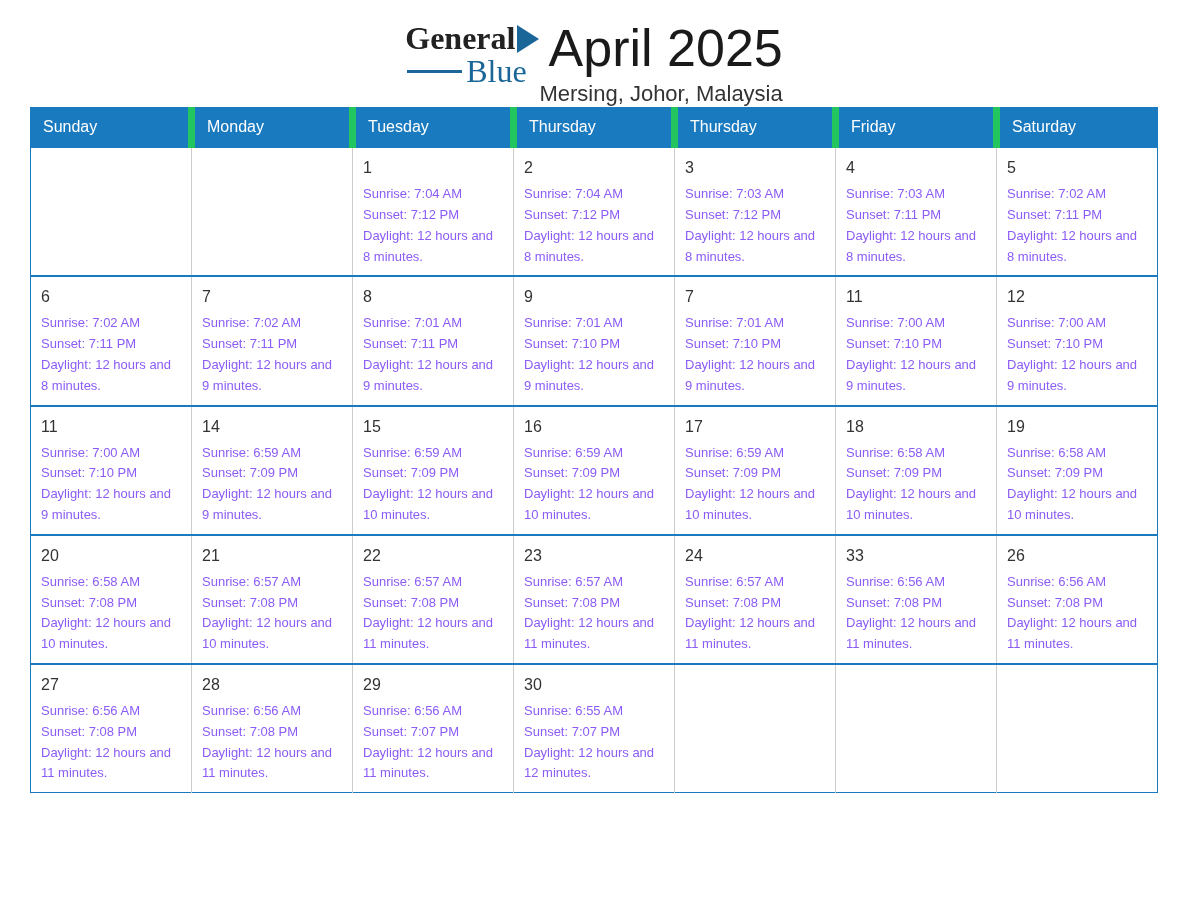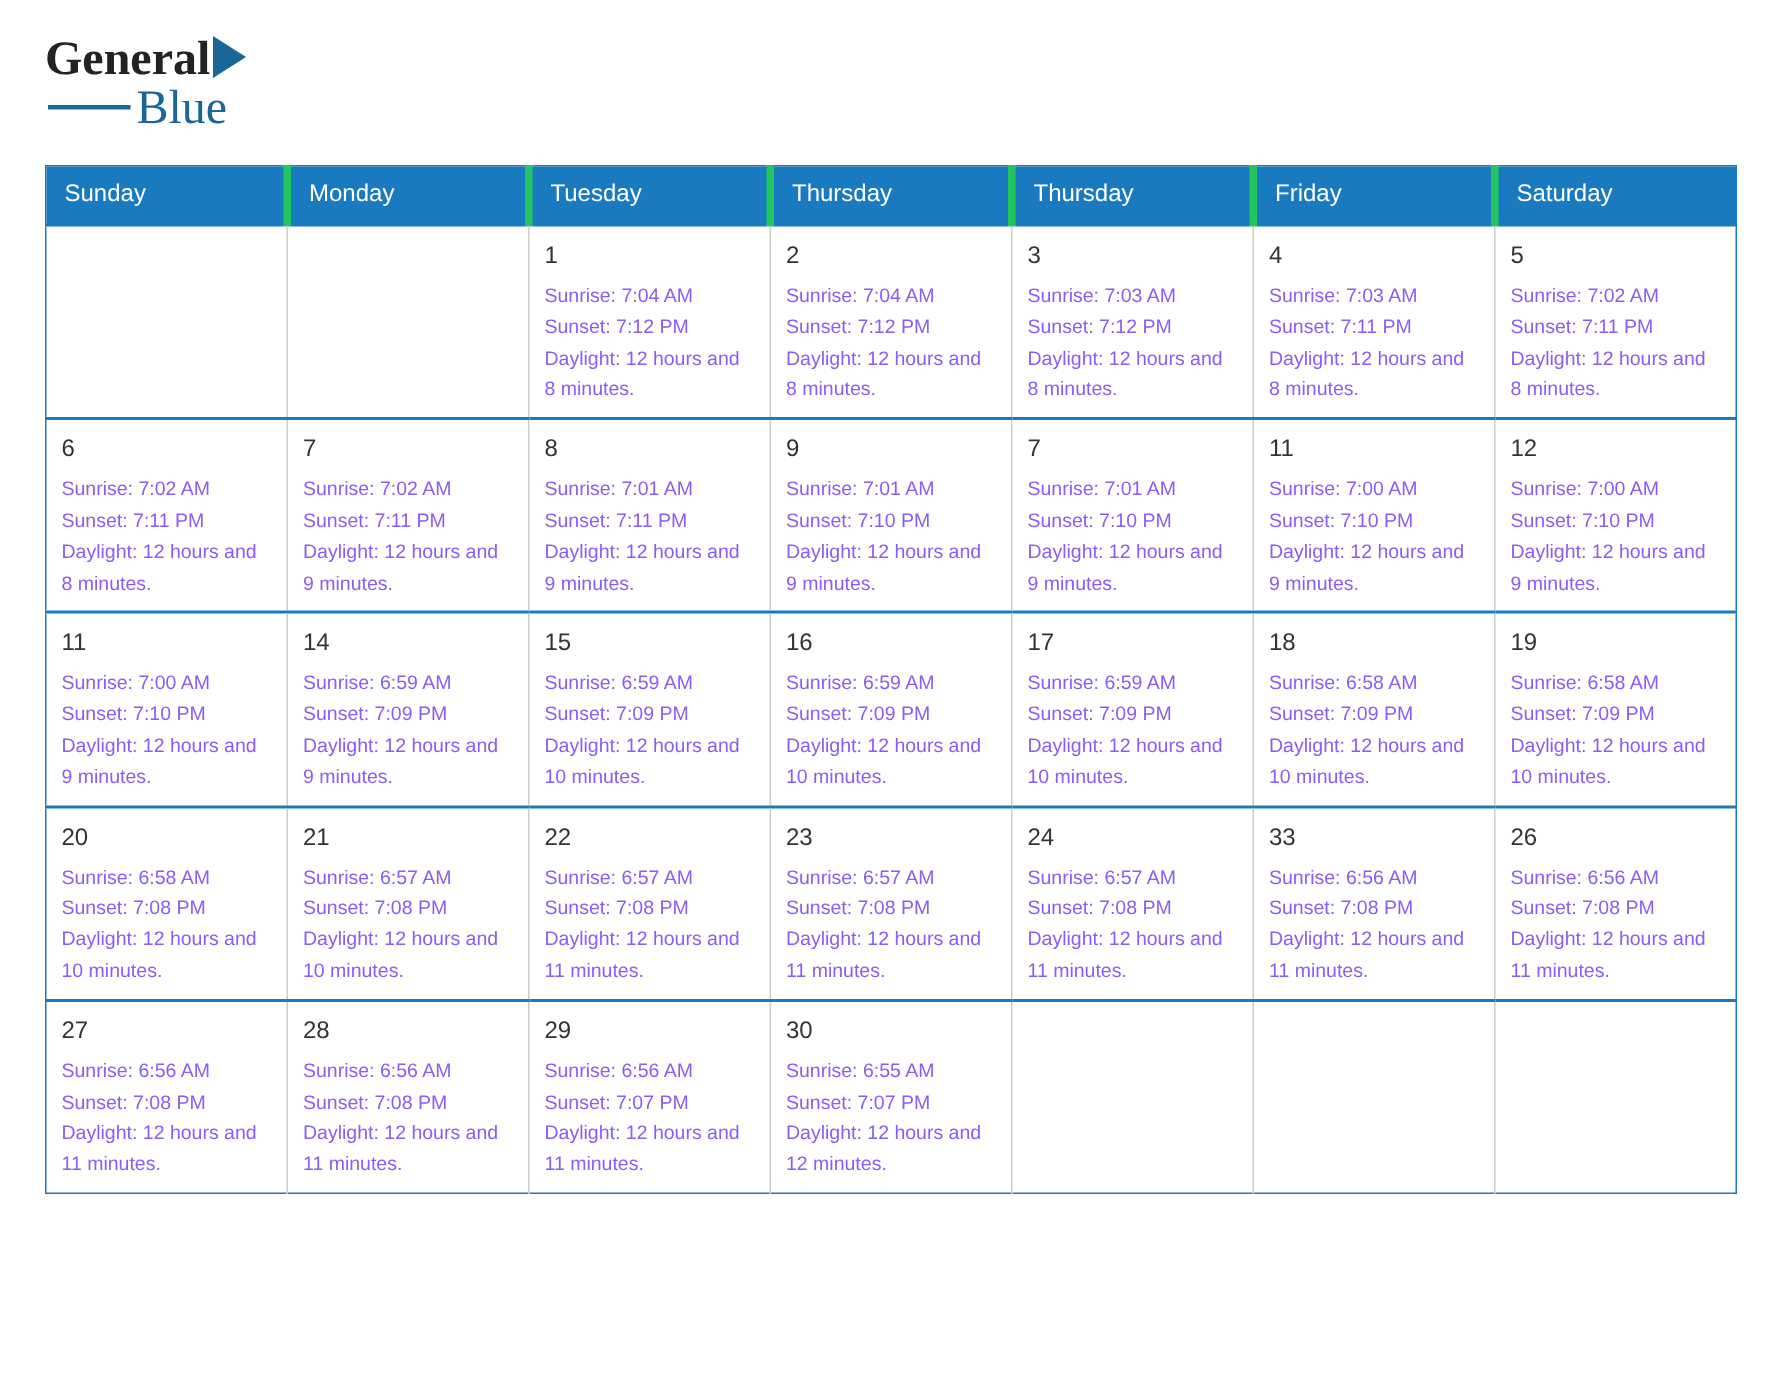--- a/index.html
+++ b/index.html
@@ -5,23 +5,22 @@
     * { margin: 0; padding: 0; box-sizing: border-box; }
     body {
       font-family: Arial, sans-serif;
       background: #fff;
       width: 1188px;
       min-height: 918px;
       padding: 20px 30px;
     }
     .header {
       display: flex;
-      justify-content: flex-start;
+      justify-content: center;
       align-items: flex-start;
-      margin-bottom: 20px;
     }
     .title-section {
       text-align: right;
     }
     .title-section h1 {
       font-size: 52px;
       font-weight: normal;
       color: #1a1a1a;
       line-height: 1.1;
     }
@@ -36,21 +35,21 @@
       border-collapse: collapse;
       border: 1px solid #1a7abf;
     }
     .calendar thead tr th {
       background: #1a7abf;
       color: #fff;
       font-size: 16px;
       font-weight: normal;
       padding: 10px 12px;
       text-align: left;
-      border-right: 5px solid #22c55e;
+      border-right: 7px solid #22c55e;
     }
     .calendar thead tr th:last-child {
       border-right: none;
     }
     .calendar tbody tr td {
       vertical-align: top;
       padding: 8px 10px;
       border-top: 2px solid #1a7abf;
       border-right: 1px solid #ccc;
       width: calc(100% / 7);
@@ -129,20 +128,24 @@
         <svg width="22" height="28" viewBox="0 0 22 28">
           <polygon points="0,0 22,14 0,28" fill="#1a6699"></polygon>
         </svg>
       </span>
     </div>
     <div class="logo-bottom-row">
       <div class="logo-underline"></div>
       <span class="logo-blue-text">Blue</span>
     </div>
   </div>
+  <div class="title-section">
+    <h1>April 2025</h1>
+    <h2>Mersing, Johor, Malaysia</h2>
+  </div>
 </div>
 
 <table class="calendar">
   <thead>
     <tr>
     <th>Sunday</th>
         <th>Monday</th>
         <th>Tuesday</th>
         <th>Thursday</th>
         <th>Thursday</th>

